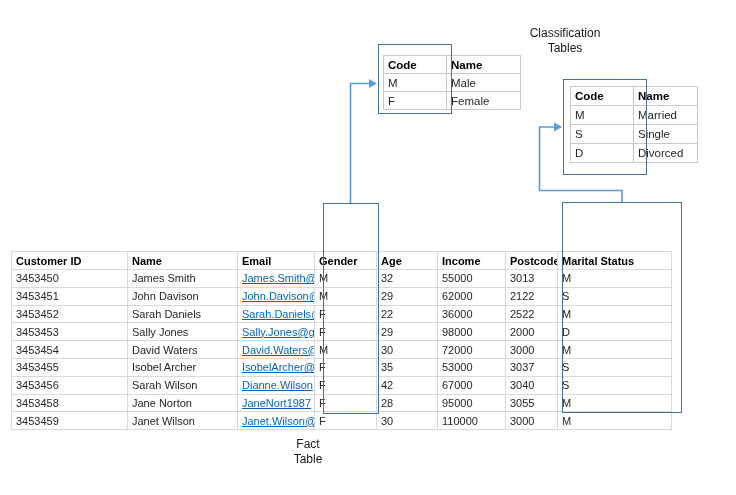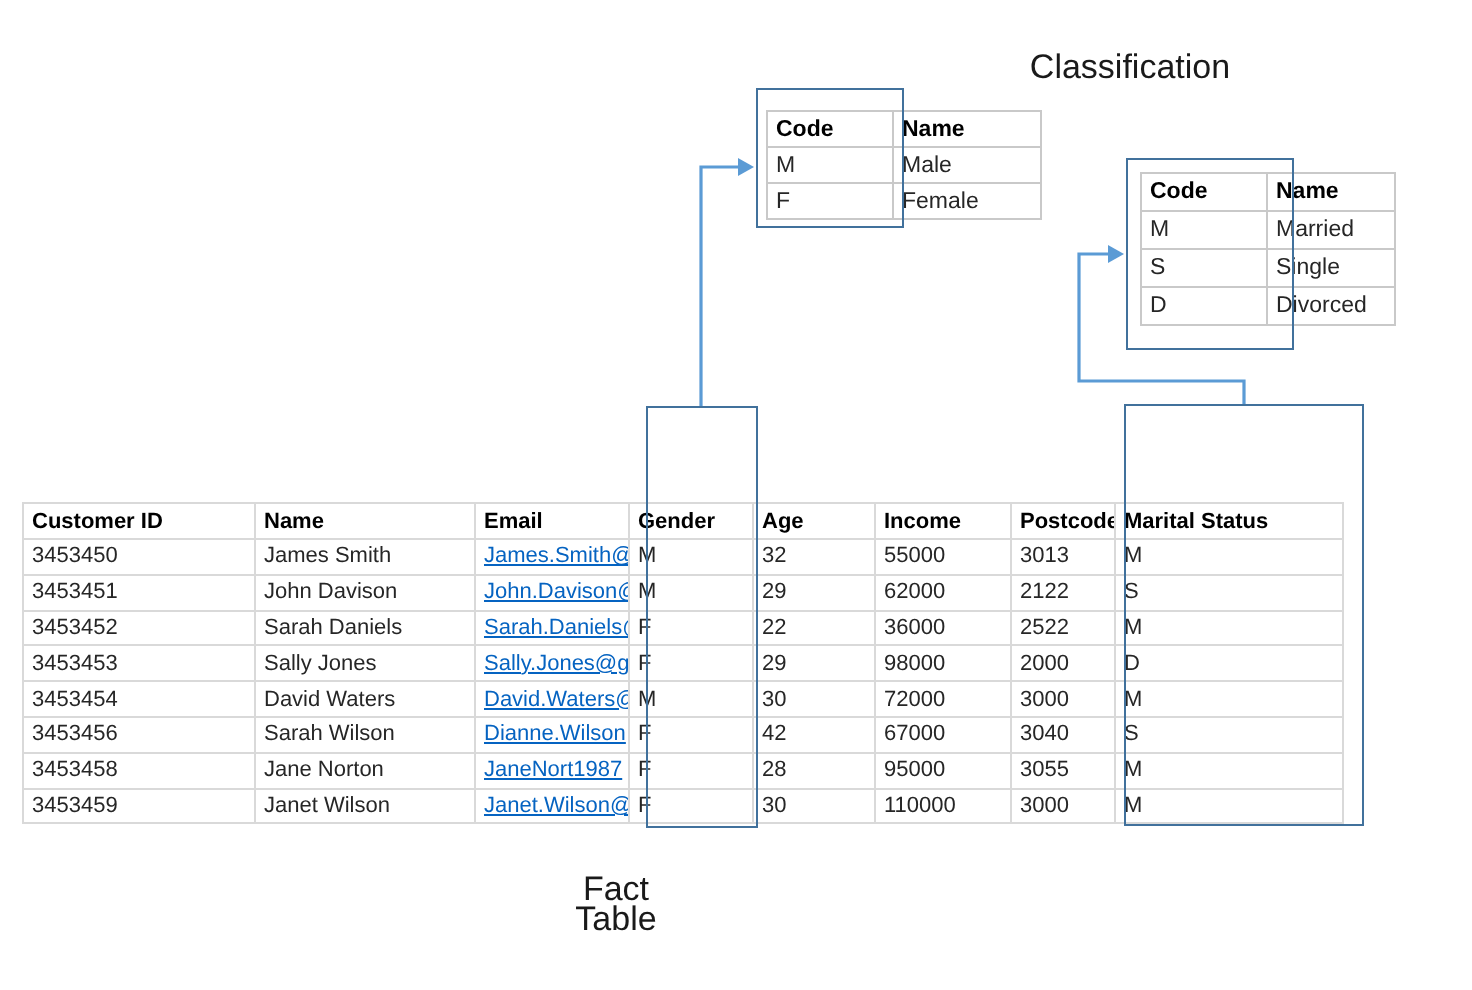--- a/index.html
+++ b/index.html
@@ -46,33 +46,34 @@
   .rect-gender-code{left:378px;top:44px;width:74px;height:70px;}
   .rect-marital-code{left:563px;top:79px;width:84px;height:96px;}
   .rect-gender-col{left:323px;top:203px;width:56px;height:211px;}
   .rect-marital-col{left:562px;top:202px;width:120px;height:211px;}
   
   .overlay{position:absolute;left:0;top:0;z-index:6;pointer-events:none;}
   .connector-line{stroke:var(--connector);stroke-width:1.6;fill:none;}
   .arrowhead{fill:var(--connector);stroke:none;}
   
   .float-label{
-    position:absolute;text-align:center;font-size:17px;color:#1a1a1a;
+    position:absolute;text-align:center;font-size:12px;color:#1a1a1a;
     line-height:15px;z-index:2;
   }
   .classification-label{left:500px;top:26px;width:130px;}
   .fact-label{left:258px;top:437px;width:100px;}
 </style>
 </head>
 <body>
 
 <div class="canvas">
 
   <div class="float-label classification-label">
     <div>Classification</div>
+    <div>Tables</div>
   </div>
 
   <table class="cls-table gender-table">
     <colgroup>
         <col style="width:63px">
         <col style="width:74px">
       </colgroup>
   <thead>
         <tr>
           <th>Code</th>
@@ -186,20 +187,30 @@
           <td>3453454</td>
           <td>David Waters</td>
           <td><span class="link">David.Waters@</span></td>
           <td>M</td>
           <td>30</td>
           <td>72000</td>
           <td>3000</td>
           <td>M</td>
         </tr>
         <tr>
+          <td>3453455</td>
+          <td>Isobel Archer</td>
+          <td><span class="link">IsobelArcher@</span></td>
+          <td>F</td>
+          <td>35</td>
+          <td>53000</td>
+          <td>3037</td>
+          <td>S</td>
+        </tr>
+        <tr>
           <td>3453456</td>
           <td>Sarah Wilson</td>
           <td><span class="link">Dianne.Wilson</span></td>
           <td>F</td>
           <td>42</td>
           <td>67000</td>
           <td>3040</td>
           <td>S</td>
         </tr>
         <tr>

